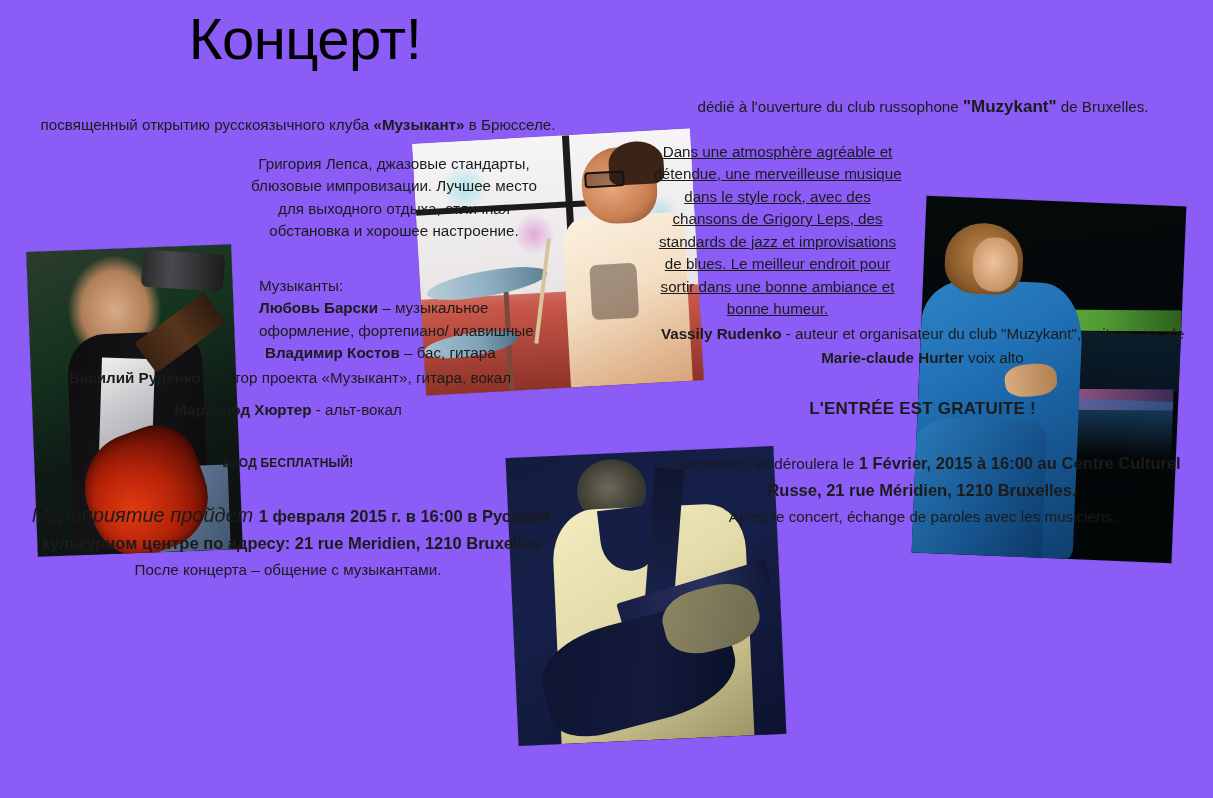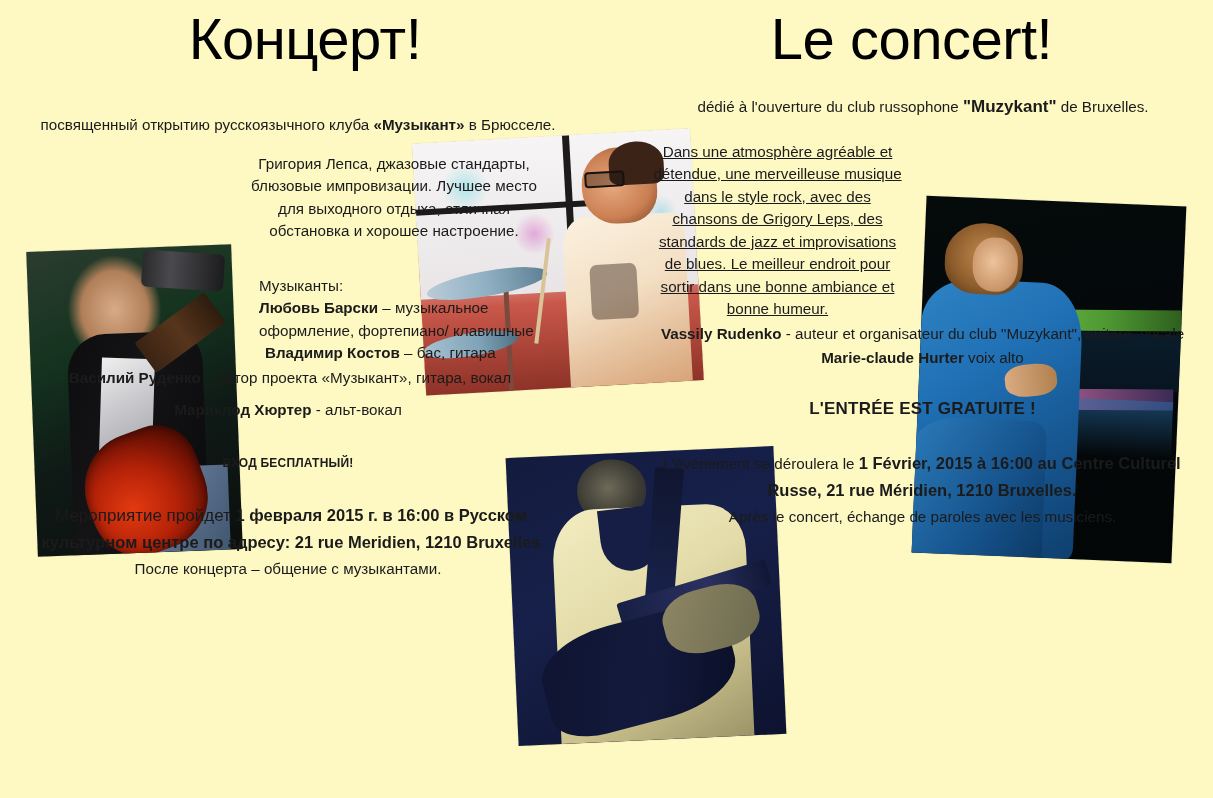--- a/index.html
+++ b/index.html
@@ -12,21 +12,21 @@
     background: #ffffff;
     font-family: "Liberation Sans", sans-serif;
     color: #1a1a1a;
     overflow: hidden;
     position: relative;
   }
   .poster {
     position: relative;
     width: 1213px;
     height: 798px;
-    background: #fef9c3;
+    background: #8b5cf6;
   }
 
   
   .title {
     position: absolute;
     font-weight: 300;
     font-size: 58px;
     line-height: 62px;
     letter-spacing: -0.5px;
     color: #000000;
@@ -265,21 +265,20 @@
     position: absolute; left: 52%; top: 55%; width: 46%; height: 16%;
     background: linear-gradient(180deg, rgba(40,110,170,.55) 0%, rgba(12,40,70,0) 100%);
   }
 </style>
 </head>
 <body>
 
 <div class="poster">
 
   <div class="title" id="title-ru">Концерт!</div>
-  <div class="title" id="title-fr">Le concert!</div>
 
   <div class="photo" id="photo-guitarist">
     <div class="g-mic"></div>
     <div class="g-body"></div>
     <div class="g-shirt"></div>
     <div class="g-jeans"></div>
     <div class="g-neck"></div>
     <div class="g-guitar"></div>
   </div>
 
@@ -346,21 +345,21 @@
       <span class="b">Василий Руденко</span><span> – автор проекта «Музыкант», гитара, вокал</span>
     </div>
 
     <div class="blk" style="width:560px;margin:10px 0 0 0;">
       <span class="b">Мариклод Хюртер</span><span> - альт-вокал</span>
     </div>
 
     <div class="blk b" style="width:560px;margin:30px 0 0 0;font-size:12px;letter-spacing:.2px;">ВХОД БЕСПЛАТНЫЙ!</div>
 
     <div class="blk" style="width:570px;margin:28px 0 0 -2px;font-size:16.5px;line-height:27px;">
-      <span style="font-size:17px;">Мероприятие пройдет </span><span class="b">1 февраля 2015 г. в 16:00 в Русском культурном центре по адресу: 21 rue Meridien, 1210 Bruxelles</span>
+      <span style="font-size:20px;font-style:italic;">Мероприятие пройдет </span><span class="b">1 февраля 2015 г. в 16:00 в Русском культурном центре по адресу: 21 rue Meridien, 1210 Bruxelles</span>
     </div>
 
     <div class="blk" style="width:560px;margin:2px 0 0 0;">После концерта – общение с музыкантами.</div>
   </div>
 
   <div class="col" id="col-fr">
 
     <div class="blk" style="width:560px;margin:0 auto 22px auto;">
       <span>dédié à l'ouverture du club russophone </span><span class="b" style="font-size:17px;">"Muzykant"</span><span> de Bruxelles.</span>
     </div>

